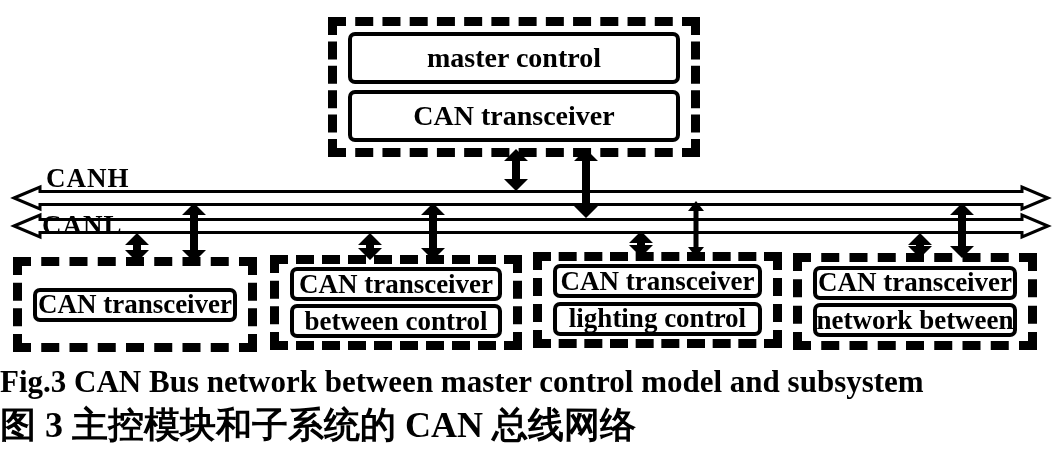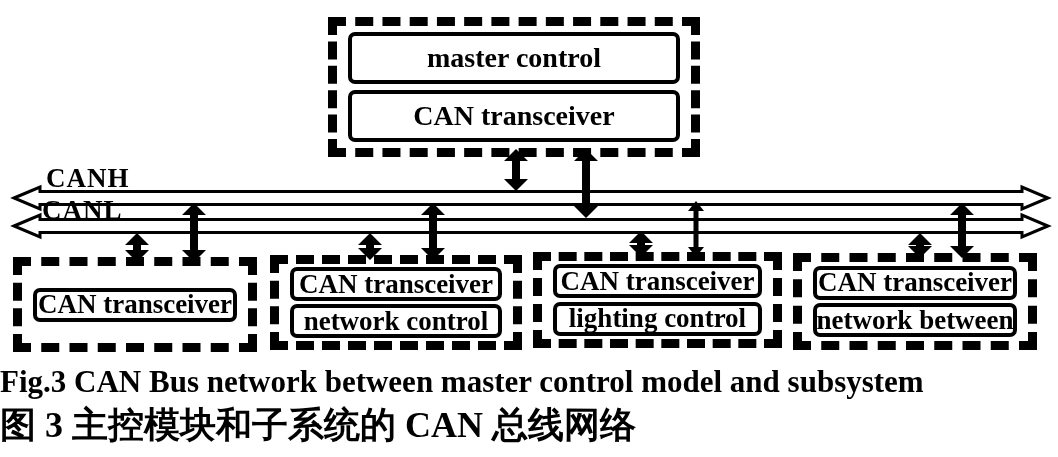--- a/index.html
+++ b/index.html
@@ -21,21 +21,21 @@
   .master .inner-box{height:52px;font-size:28px;}
   .sub .inner-box{height:34px;font-size:27px;}
   
   .wires{position:absolute;left:0;top:0;width:1058px;height:457px;z-index:5;pointer-events:none;}
   
   .bus-label{
     position:absolute;z-index:6;font-weight:bold;font-size:27px;line-height:1;
     letter-spacing:1px;
   }
   .canh-label{left:46px;top:165px;text-align:right;}
-  .canl-label{left:42px;top:197px;}
+  .canl-label{left:42px;top:212px;}
   
   .caption{position:absolute;left:0;width:100%;text-align:left;font-weight:bold;z-index:2;}
   .caption-en{top:364px;font-size:31px;}
   .caption-zh{top:401px;font-size:36px;}
 </style>
 </head>
 <body>
 
 <div class="stage">
 
@@ -52,21 +52,21 @@
     <div class="inner-box">
       <span>CAN transceiver</span>
     </div>
   </div>
 
   <div class="dashed-group sub" style="left:270px;top:255px;width:252px;height:95px;">
     <div class="inner-box">
       <span>CAN transceiver</span>
     </div>
     <div class="inner-box">
-      <span>network control</span>
+      <span>between control</span>
     </div>
   </div>
 
   <div class="dashed-group sub" style="left:533px;top:252px;width:249px;height:96px;">
     <div class="inner-box">
       <span>CAN transceiver</span>
     </div>
     <div class="inner-box">
       <span>lighting control</span>
     </div>

